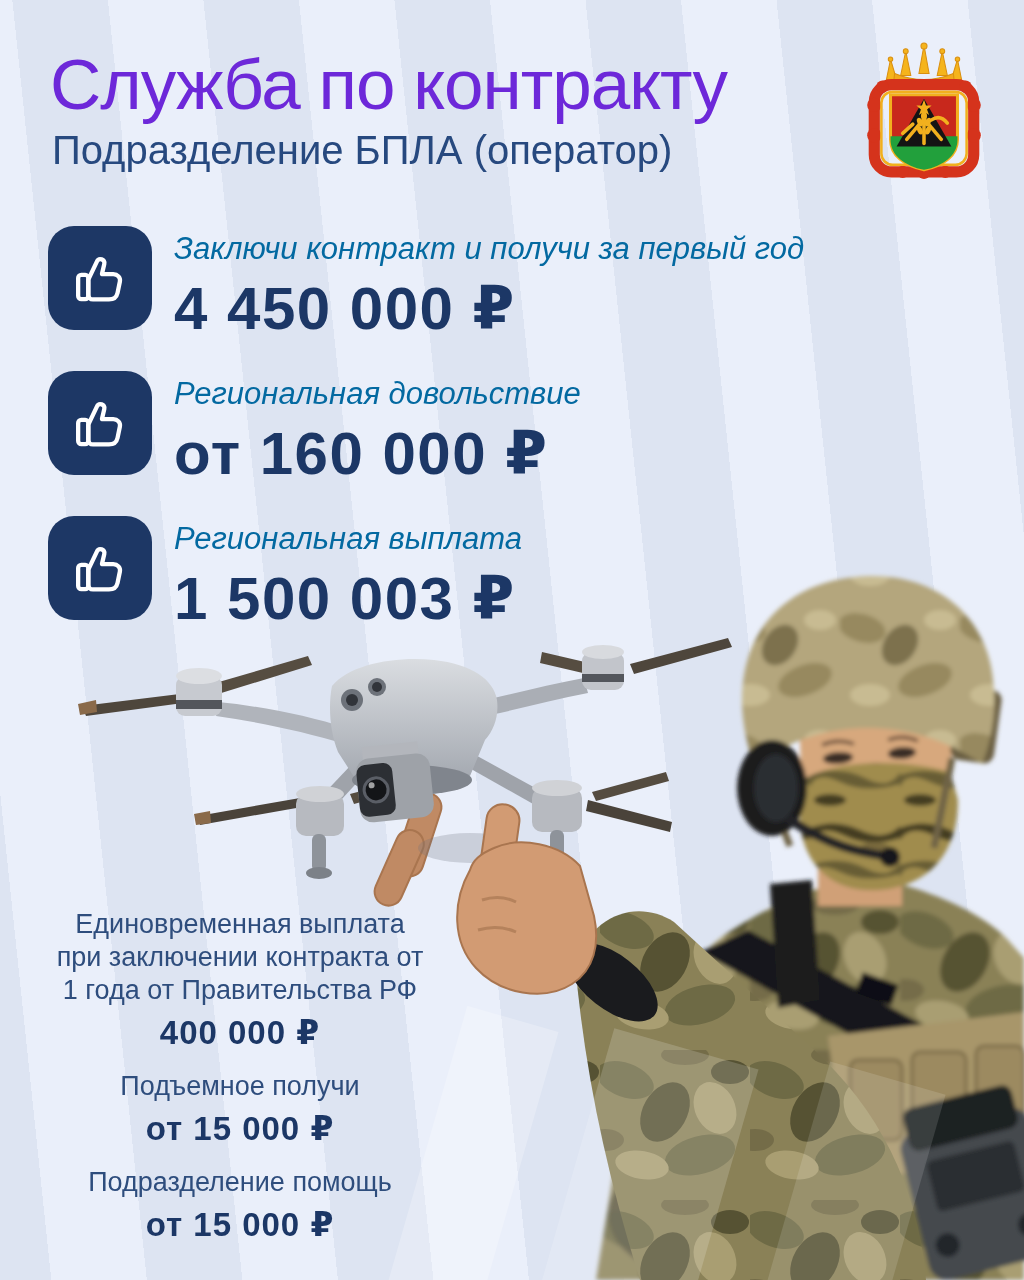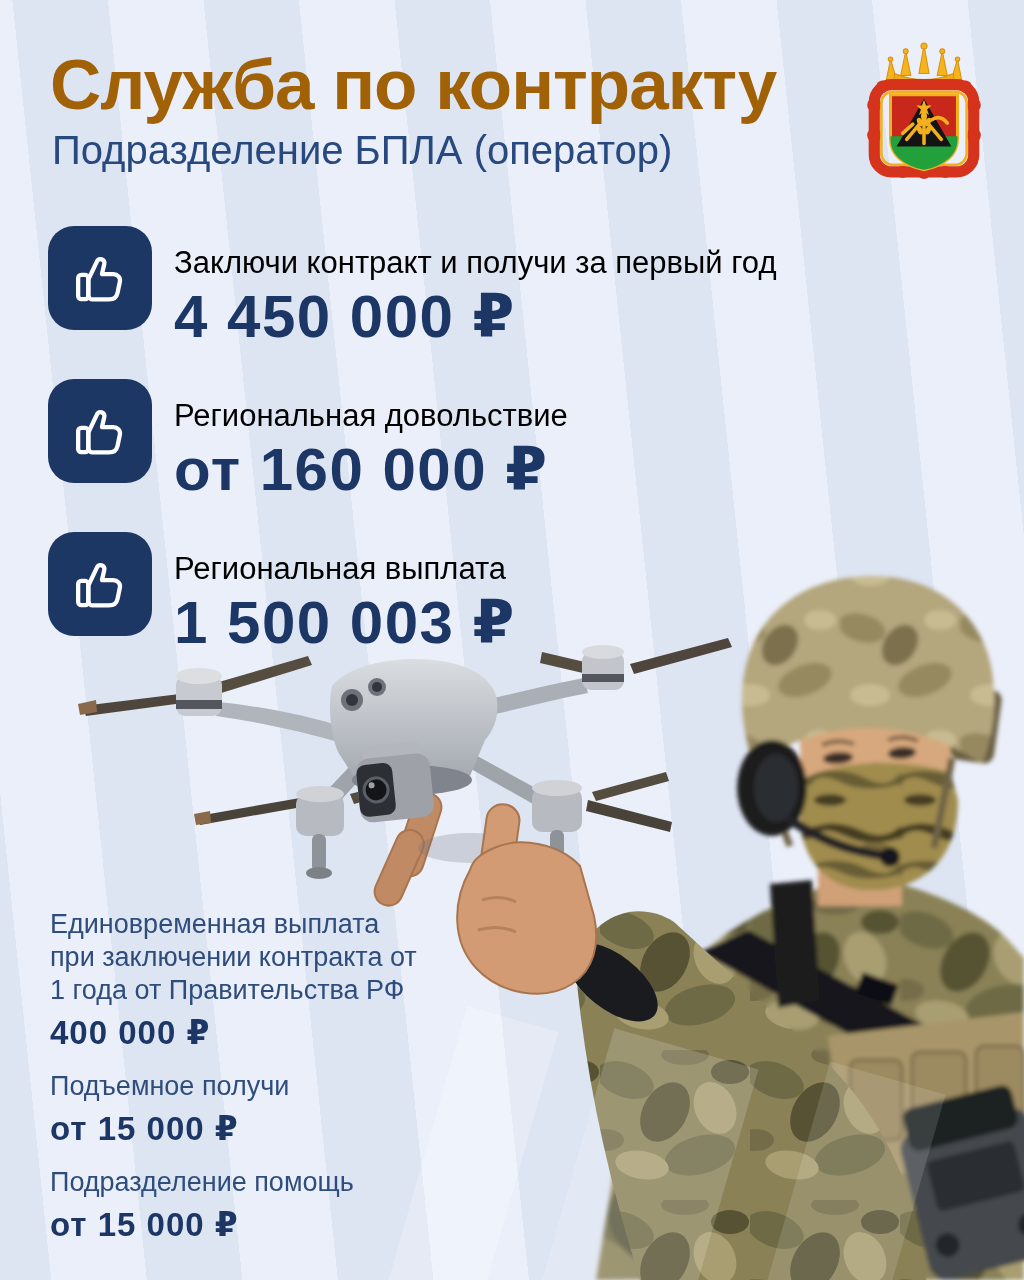--- a/index.html
+++ b/index.html
@@ -6,35 +6,35 @@
   .poster{position:relative;width:1024px;height:1280px;overflow:hidden;
     font-family:"Liberation Sans","DejaVu Sans",sans-serif;background:#e4eaf5;}
   .stripes{position:absolute;inset:-40px;
     background:repeating-linear-gradient(84deg,#dde4f2 0 95px,#eaeffa 95px 190px);}
   .scene{position:absolute;left:0;top:0;width:1024px;height:1280px;z-index:1;}
   .beam{position:absolute;background:rgba(255,255,255,.24);transform:rotate(16deg);z-index:2;}
   .beam.b1{left:402px;top:1010px;width:95px;height:460px;}
   .beam.b2{left:548px;top:1040px;width:150px;height:460px;background:rgba(255,255,255,.17);}
   .beam.b3{left:770px;top:1070px;width:120px;height:420px;background:rgba(255,255,255,.13);}
   .content{position:absolute;inset:0;z-index:3;}
-  .title{position:absolute;left:50px;top:44px;font-size:71px;font-weight:700;
-    color:#a16207;letter-spacing:-1px;white-space:nowrap;}
+  .title{position:absolute;left:50px;top:44px;font-size:71px;font-weight:400;
+    color:#6d28d9;letter-spacing:-1px;white-space:nowrap;}
   .subtitle{position:absolute;left:52px;top:128px;font-size:40px;font-weight:400;
     color:#27497f;white-space:nowrap;}
   .emblem{position:absolute;left:860px;top:42px;width:128px;height:138px;}
   .benefits{position:absolute;left:48px;top:226px;display:flex;flex-direction:column;gap:28px;}
   .benefit{display:flex;gap:22px;align-items:flex-start;}
   .b-icon{width:104px;height:104px;border-radius:26px;background:#1d3765;
     display:flex;align-items:center;justify-content:center;flex:0 0 auto;}
   .b-icon svg{width:78px;height:78px;}
   .b-text{display:flex;flex-direction:column;}
-  .b-label{font-size:31px;color:#000000;margin-top:19px;white-space:nowrap;}
+  .b-label{font-size:31px;color:#0369a1;margin-top:5px;white-space:nowrap;font-style:italic;}
   .b-amount{font-size:60px;font-weight:700;color:#1c3766;letter-spacing:1.5px;
-    margin-top:0;white-space:nowrap;}
-  .extras{position:absolute;left:50px;top:908px;width:380px;}
+    margin-top:6px;white-space:nowrap;}
+  .extras{position:absolute;left:50px;top:908px;width:380px;text-align:center;}
   .x-label{font-size:27px;line-height:33px;color:#2e4d7d;}
   .x-label.mt{margin-top:12px;}
   .x-amount{font-size:33px;line-height:50px;font-weight:700;color:#1c3766;
     letter-spacing:1px;margin-top:1px;white-space:nowrap;}
 </style>
 </head>
 <body>
 
 <div class="poster">
   <div class="stripes"></div>

